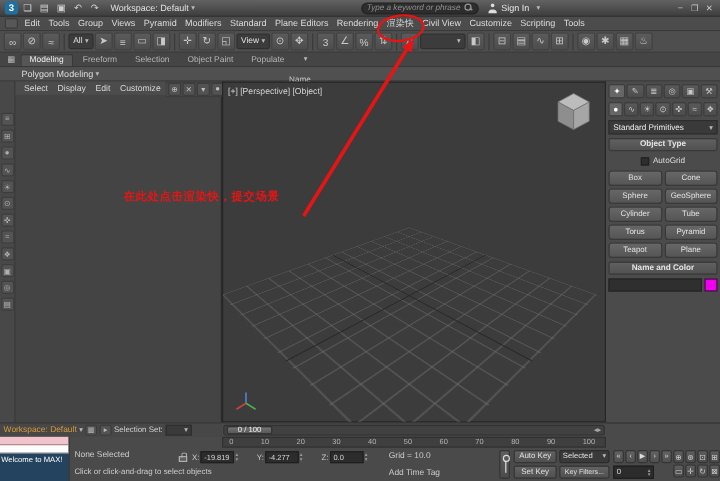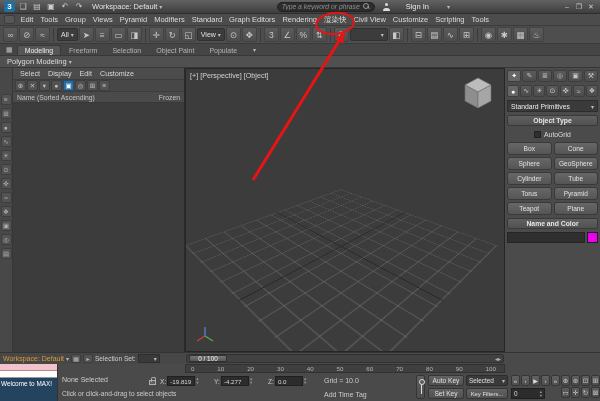--- a/index.html
+++ b/index.html
@@ -18,21 +18,21 @@
         display:flex;align-items:center;justify-content:center;border-radius:2px;flex:none;}
   .qa{width:12px;text-align:center;font-size:8px;color:#cfcfcf;flex:none;}
   .ws-dd{display:flex;align-items:center;margin-left:5px;font-size:7.5px;color:#e2e2e2;flex:none;}
   .win-title{position:absolute;left:120px;right:160px;text-align:center;font-size:8.5px;color:#f0f0f0;pointer-events:none;}
   .search{margin-left:auto;width:98px;height:10px;background:#2d2d2d;border:1px solid #222;border-radius:5px;
           display:flex;align-items:center;padding:0 4px;flex:none;}
   .search-text{font-style:italic;font-size:6.8px;color:#8f8f8f;white-space:nowrap;overflow:hidden;}
   .mag{width:7px;height:7px;position:relative;margin-left:auto;flex:none;}
   .mag::before{content:"";position:absolute;left:0;top:0;width:4px;height:4px;border:1px solid #999;border-radius:50%;}
   .mag::after{content:"";position:absolute;left:4px;top:4px;width:3px;height:1px;background:#999;transform:rotate(45deg);}
-  .signin{display:flex;align-items:center;gap:16px;font-size:7.5px;color:#e8e8e8;margin-left:6px;flex:none;}
+  .signin{display:flex;align-items:center;gap:4px;font-size:7.5px;color:#e8e8e8;margin-left:6px;flex:none;}
   .person{width:7px;height:8px;position:relative;}
   .person::before{content:"";position:absolute;top:0;left:2px;width:3px;height:3px;border-radius:50%;background:#ddd;}
   .person::after{content:"";position:absolute;bottom:0;left:0;width:7px;height:3px;border-radius:3px 3px 0 0;background:#ddd;}
   .tb-gap{width:108px;flex:none;}
   .winbtn{width:10px;text-align:center;font-size:7px;color:#ccc;flex:none;}
 
   
   .menubar{height:12px;display:flex;align-items:stretch;background:#4c4c4c;border-bottom:1px solid #3a3a3a;
            padding-left:2px;font-size:7.5px;color:#dcdcdc;}
   .appmenu{width:11px;margin:1px 2px;background:#575757;border:1px solid #3c3c3c;border-radius:2px;}
@@ -51,30 +51,30 @@
   .tb-sep{width:1px;height:14px;background:#3a3a3a;margin:0 2px;flex:none;}
 
   
   .ribbon{height:12px;display:flex;align-items:flex-end;background:#454545;border-bottom:1px solid #383838;
           padding-left:3px;gap:1px;}
   .ribbon-cfg{font-size:7px;color:#bbb;padding:0 3px 1px;}
   .rtab{padding:1px 7px;font-size:7px;color:#b5b5b5;white-space:nowrap;}
   .rtab.active{background:#565656;color:#efefef;border:1px solid #383838;border-bottom:none;border-radius:2px 2px 0 0;}
   .ribbon-min{margin-left:8px;font-size:6px;color:#bbb;padding-bottom:2px;}
   .polyrow{height:12px;background:#505050;border-bottom:1px solid #373737;display:flex;align-items:center;
-           padding-left:7px;font-size:7.5px;color:#ddd;}
+           padding-left:18px;font-size:7.5px;color:#ddd;}
 
   
   .main{display:flex;height:284px;background:#434343;}
   .dock-strip{width:13px;background:#484848;border-right:1px solid #373737;display:flex;flex-direction:column;
               align-items:center;padding-top:26px;gap:3px;flex:none;}
   .dock-icon{width:11px;height:11px;font-size:6.5px;color:#b0b0b0;display:flex;align-items:center;
              justify-content:center;background:#535353;border:1px solid #3d3d3d;border-radius:2px;flex:none;}
 
-  .scene-explorer{width:172px;display:flex;flex-direction:column;background:#444;border-right:1px solid #2b2b2b;flex:none;}
+  .scene-explorer{width:172px;display:flex;flex-direction:row;background:#444;border-right:1px solid #2b2b2b;flex:none;}
   .se-menus{height:11px;display:flex;align-items:center;background:#4c4c4c;font-size:7.2px;color:#d8d8d8;padding-left:3px;}
   .se-menus span{padding:0 4px;}
   .se-toolbar{height:13px;display:flex;align-items:center;gap:1px;background:#474747;
               border-top:1px solid #3c3c3c;border-bottom:1px solid #3c3c3c;padding:0 2px;}
   .se-ti{width:11px;height:11px;font-size:6.5px;color:#c0c0c0;display:flex;align-items:center;justify-content:center;
          background:#525252;border:1px solid #3d3d3d;border-radius:2px;flex:none;}
   .se-ti.active{background:#2e6da4;border-color:#1d4d7a;color:#fff;}
   .se-header{height:11px;display:flex;align-items:center;justify-content:space-between;background:#4a4a4a;
              border-bottom:1px solid #383838;font-size:6.8px;color:#c6c6c6;padding:0 4px;}
   .se-list{flex:1;background:#3c3c3c;}
@@ -194,21 +194,21 @@
 
   <div class="menubar">
     <span class="appmenu"></span>
     <span class="menu-item">Edit</span>
     <span class="menu-item">Tools</span>
     <span class="menu-item">Group</span>
     <span class="menu-item">Views</span>
     <span class="menu-item">Pyramid</span>
     <span class="menu-item">Modifiers</span>
     <span class="menu-item">Standard</span>
-    <span class="menu-item">Graph Editors</span>
+    <span class="menu-item">Plane Editors</span>
     <span class="menu-item">Rendering</span>
     <span class="menu-item circled">渲染快</span>
     <span class="menu-item">Civil View</span>
     <span class="menu-item">Customize</span>
     <span class="menu-item">Scripting</span>
     <span class="menu-item">Tools</span>
   </div>
 
   <div class="toolbar">
     <span class="tbi">∞</span>
@@ -480,14 +480,15 @@
       <span class="nvi">✛</span>
       <span class="nvi">↻</span>
       <span class="nvi">⊠</span>
     </span>
   </div>
 
   <svg class="annot-svg" width="600" height="401" viewBox="0 0 600 401">
     <line x1="253" y1="180" x2="339" y2="41" stroke="#e81414" stroke-width="3"></line>
     <polygon points="345,32 343,43.8 335.4,39" fill="#e81414"></polygon>
   </svg>
+  <div class="annot-text">在此处点击渲染快，提交场景</div>
 
 </div>
 
 </body></html>

